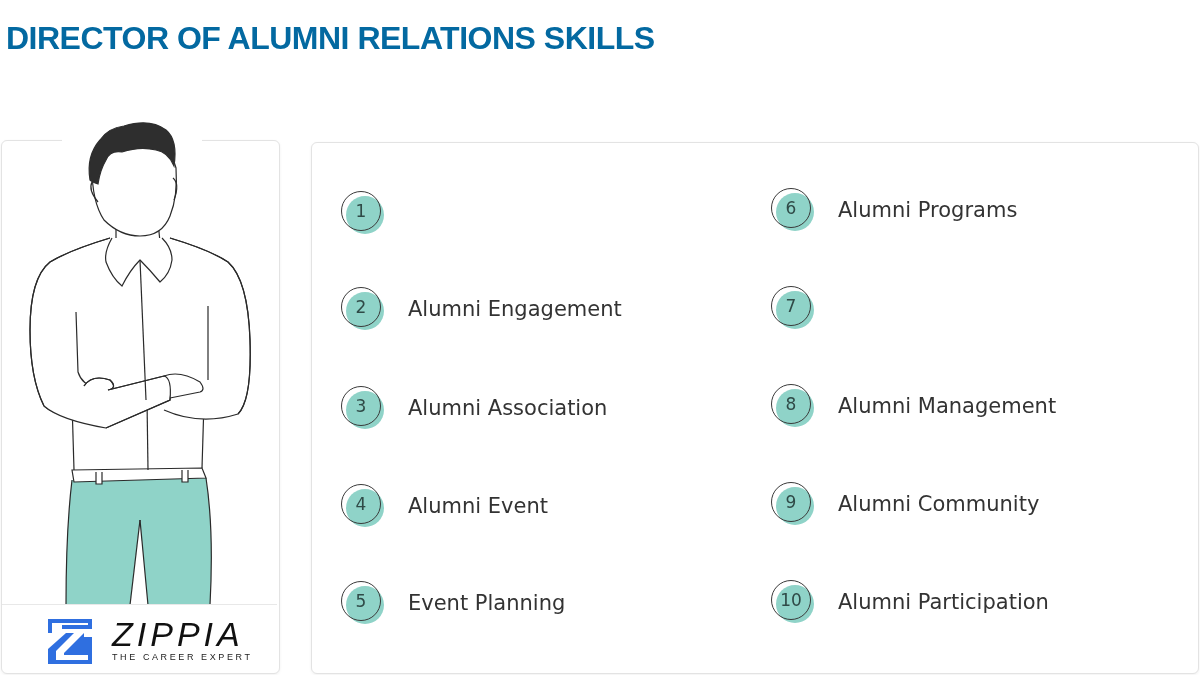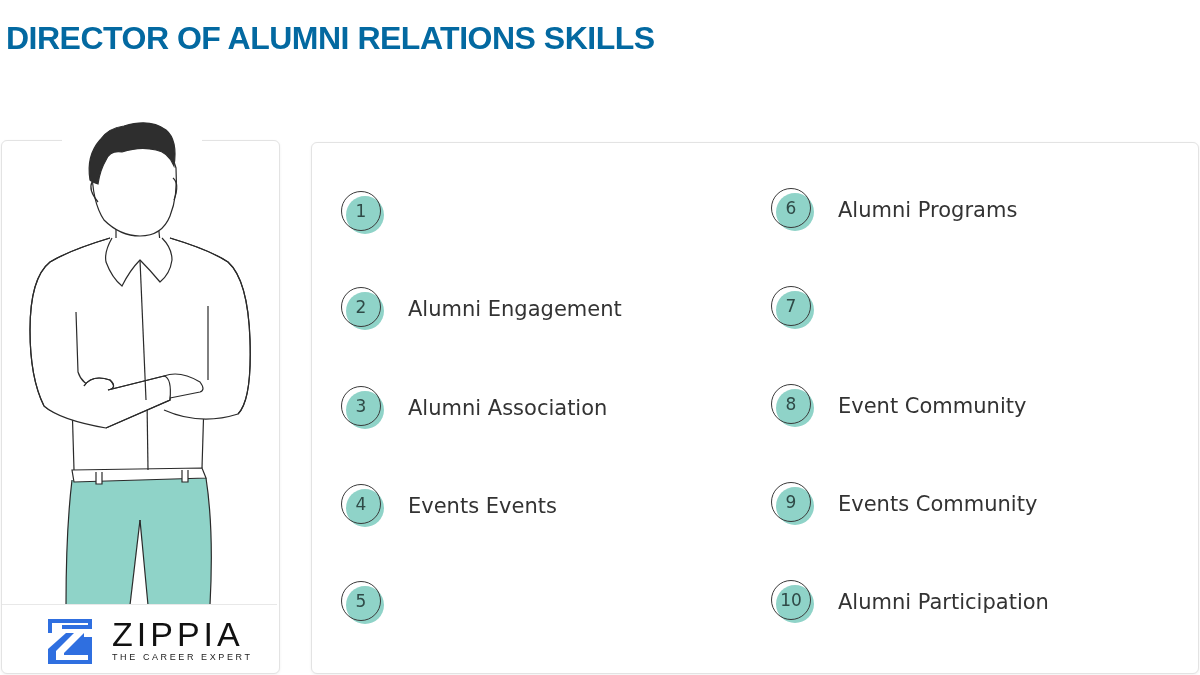--- a/index.html
+++ b/index.html
@@ -23,21 +23,21 @@
     }
     .figure svg { width: 100%; height: 100%; display: block; }
     .logo-bar {
       position: absolute; left: 2px; top: 604px; width: 275px; height: 67px;
       border-top: 1px solid #e8e8e8; background: #fff; border-radius: 0 0 6px 6px;
     }
     .logo-mark { position: absolute; left: 46px; top: 14px; width: 46px; height: 45px; }
     .logo-word {
       position: absolute; left: 110px; top: 12px;
       font-family: "Liberation Sans", sans-serif; font-size: 34px; letter-spacing: 4px;
-      color: #111; line-height: 34px;
+      color: #111; line-height: 34px; font-style: italic;
     }
     .logo-tag {
       position: absolute; left: 110px; top: 47px;
       font-family: "Liberation Sans", sans-serif; font-size: 9px; letter-spacing: 2.6px;
       color: #222; line-height: 10px; white-space: nowrap;
     }
     .right-card {
       position: absolute; left: 311px; top: 142px; width: 886px; height: 530px;
       border: 1px solid #e3e3e3; border-radius: 6px; background: #fff;
       box-shadow: 0 1px 3px rgba(0,0,0,0.06);
@@ -148,28 +148,29 @@
       <div class="num">3</div>
     </div>
   <span class="label">Alumni Association</span>
 </div>
 <div class="skill" style="left:338px; top:481px;">
   <div class="badge">
       <div class="fill"></div>
       <div class="ring"></div>
       <div class="num">4</div>
     </div>
-  <span class="label">Events Events</span>
+  <span class="label">Alumni Event</span>
 </div>
 <div class="skill" style="left:338px; top:578px;">
   <div class="badge">
       <div class="fill"></div>
       <div class="ring"></div>
       <div class="num">5</div>
     </div>
+  <span class="label">Event Planning</span>
 </div>
 
 <div class="skill" style="left:768px; top:185px;">
   <div class="badge">
       <div class="fill"></div>
       <div class="ring"></div>
       <div class="num">6</div>
     </div>
   <span class="label">Alumni Programs</span>
 </div>
@@ -179,29 +180,29 @@
       <div class="ring"></div>
       <div class="num">7</div>
     </div>
 </div>
 <div class="skill" style="left:768px; top:381px;">
   <div class="badge">
       <div class="fill"></div>
       <div class="ring"></div>
       <div class="num">8</div>
     </div>
-  <span class="label">Event Community</span>
+  <span class="label">Alumni Management</span>
 </div>
 <div class="skill" style="left:768px; top:479px;">
   <div class="badge">
       <div class="fill"></div>
       <div class="ring"></div>
       <div class="num">9</div>
     </div>
-  <span class="label">Events Community</span>
+  <span class="label">Alumni Community</span>
 </div>
 <div class="skill" style="left:768px; top:577px;justify-content:space-between;">
   <div class="badge">
       <div class="fill"></div>
       <div class="ring"></div>
       <div class="num">10</div>
     </div>
   <span class="label">Alumni Participation</span>
 </div>
 

